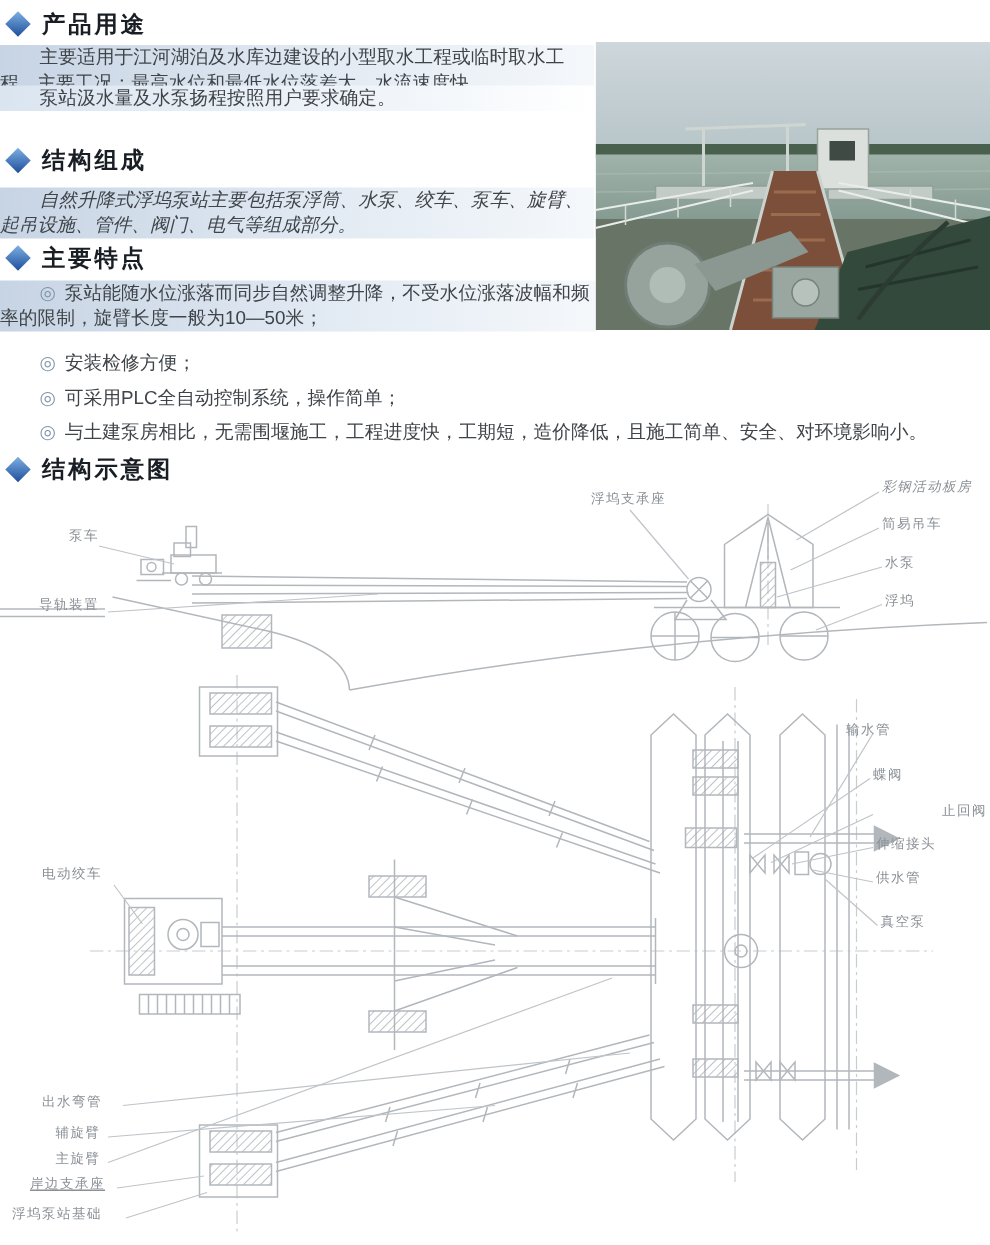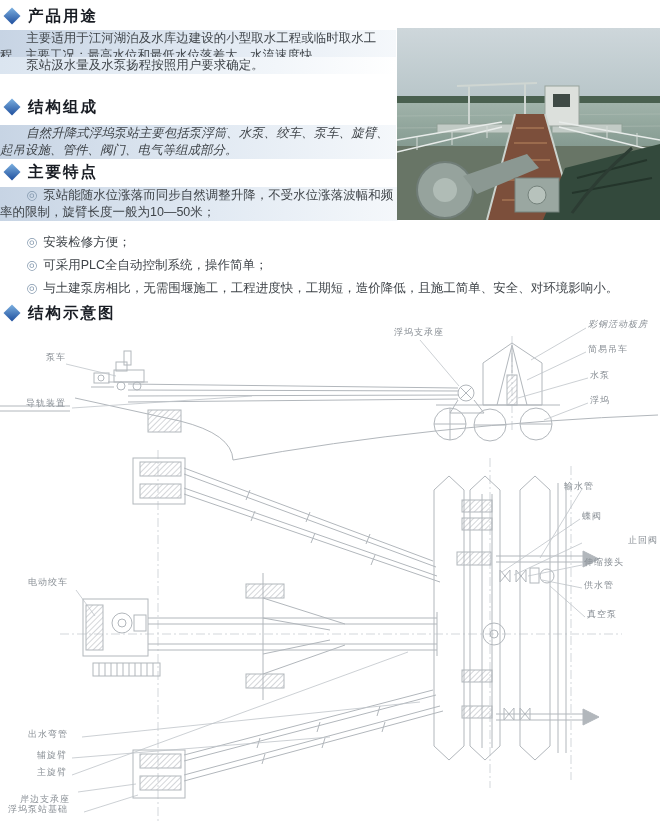--- a/index.html
+++ b/index.html
@@ -230,17 +230,17 @@
     <span class="dlabel" style="left:564px;top:162px;">输水管</span>
     <span class="dlabel" style="left:582px;top:192px;">蝶阀</span>
     <span class="dlabel" style="left:584px;top:216px;margin-left:44px;">止回阀</span>
     <span class="dlabel" style="left:584px;top:238px;">伸缩接头</span>
     <span class="dlabel" style="left:584px;top:261px;">供水管</span>
     <span class="dlabel" style="left:587px;top:290px;">真空泵</span>
     <span class="dlabel" style="left:28px;top:258px;">电动绞车</span>
     <span class="dlabel" style="left:28px;top:410px;">出水弯管</span>
     <span class="dlabel" style="left:37px;top:431px;">辅旋臂</span>
     <span class="dlabel" style="left:37px;top:448px;">主旋臂</span>
-    <span class="dlabel" style="left:20px;top:475px;">岸边支承座</span>
+    <span class="dlabel" style="left:20px;top:465px;text-decoration:underline;">岸边支承座</span>
     <span class="dlabel" style="left:8px;top:485px;">浮坞泵站基础</span>
   </div>
 
 </div>
 
 </body></html>

